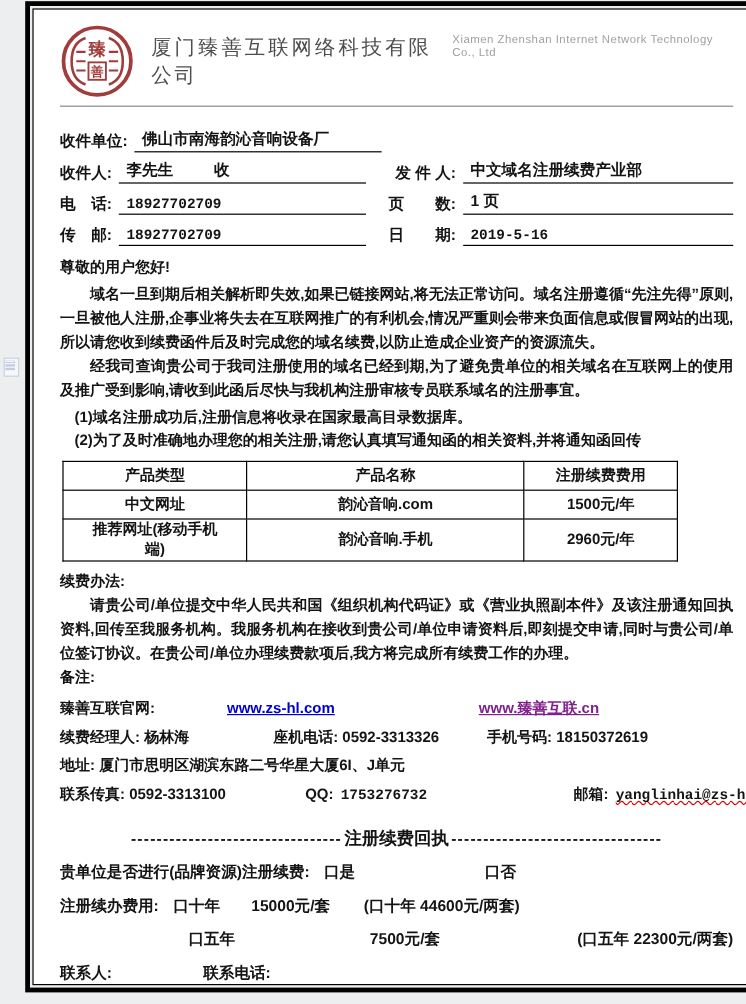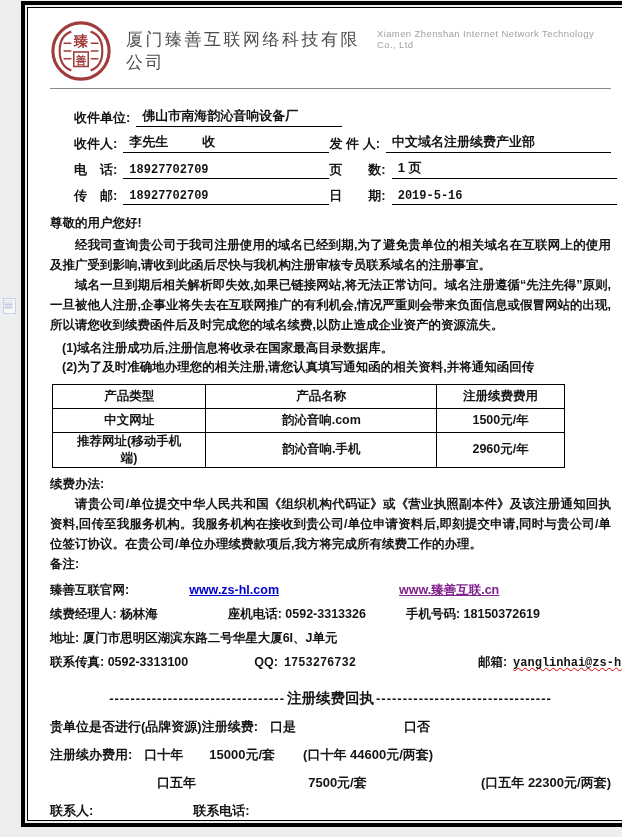--- a/index.html
+++ b/index.html
@@ -32,21 +32,21 @@
   .header { display: flex; align-items: center; gap: 14px; padding-top: 4px; }
   .logo { width: 62px; height: 62px; flex: 0 0 auto; }
   .company-names { display: flex; gap: 2px; }
   .company-cn {
     font-size: 17px; color: #4e4e4e; letter-spacing: 2.5px; font-weight: 500;
   }
   .company-en { font-size: 9.5px; color: #a0a0a0; letter-spacing: 0.4px; }
   .header-rule { border: none; border-top: 1.5px solid #8a8a8a; margin: 6px 0 12px 0; }
 
   
-  .fields { font-size: 13px; font-weight: bold; margin-left: 24px; }
+  .fields { font-size: 13px; font-weight: bold; }
   .frow { display: flex; align-items: flex-end; height: 26px; }
   .fcol-l { display: flex; align-items: flex-end; width: 290px; }
   .fcol-r { display: flex; align-items: flex-end; flex: 1; }
   .flabel { white-space: nowrap; padding-right: 6px; }
   .fvalue {
     border-bottom: 1px solid #000;
     padding: 0 4px 1px 6px;
     white-space: nowrap;
   }
   .w200 { width: 196px; } .w215 { width: 215px; }
@@ -102,21 +102,21 @@
   .receipt-divider {
     display: flex; align-items: center; justify-content: center;
     white-space: nowrap; overflow: hidden; height: 22px; margin-bottom: 8px;
   }
   .dashes { letter-spacing: 1px; font-weight: bold; color: #111; overflow: hidden; }
   .receipt-title { font-size: 14.5px; padding: 0 2px; white-space: nowrap; }
   .rrow { display: flex; align-items: baseline; height: 28px; }
   .ind { padding-left: 107px; justify-content: space-between; }
   .opt-yes { margin-left: 12px; } .opt-no { margin-left: 108px; }
   .price { margin-left: 26px; } .bulk { margin-left: 28px; }
-  .r-phone { margin-left: 100px; }
+  .r-phone { margin-left: 76px; }
 
   
   .margin-icon {
     position: absolute; left: 3px; top: 298px; width: 11px; height: 14px;
     border: 1px solid #aebedd; background:
       linear-gradient(#ffffff, #ffffff);
     opacity: 0.55;
   }
   .margin-icon::before {
     content: ""; position: absolute; left: 1px; top: 2px; width: 7px; height: 1px;
@@ -187,22 +187,22 @@
         </div>
         <div class="fcol-r">
           <span class="flabel">日　　期:</span>
           <span class="fvalue w215 mono">2019-5-16</span>
         </div>
       </div>
     </div>
 
     <div class="bodytext">
       <p class="greeting">尊敬的用户您好!</p>
+      <p class="para">域名一旦到期后相关解析即失效,如果已链接网站,将无法正常访问。域名注册遵循“先注先得”原则,一旦被他人注册,企事业将失去在互联网推广的有利机会,情况严重则会带来负面信息或假冒网站的出现,所以请您收到续费函件后及时完成您的域名续费,以防止造成企业资产的资源流失。</p>
       <p class="para">经我司查询贵公司于我司注册使用的域名已经到期,为了避免贵单位的相关域名在互联网上的使用及推广受到影响,请收到此函后尽快与我机构注册审核专员联系域名的注册事宜。</p>
-      <p class="para">域名一旦到期后相关解析即失效,如果已链接网站,将无法正常访问。域名注册遵循“先注先得”原则,一旦被他人注册,企事业将失去在互联网推广的有利机会,情况严重则会带来负面信息或假冒网站的出现,所以请您收到续费函件后及时完成您的域名续费,以防止造成企业资产的资源流失。</p>
       <div class="tips">
         <p>(1)域名注册成功后,注册信息将收录在国家最高目录数据库。</p>
         <p>(2)为了及时准确地办理您的相关注册,请您认真填写通知函的相关资料,并将通知函回传</p>
       </div>
     </div>
 
     <table class="products">
       <thead>
         <tr>
           <th class="col-type">产品类型</th>

